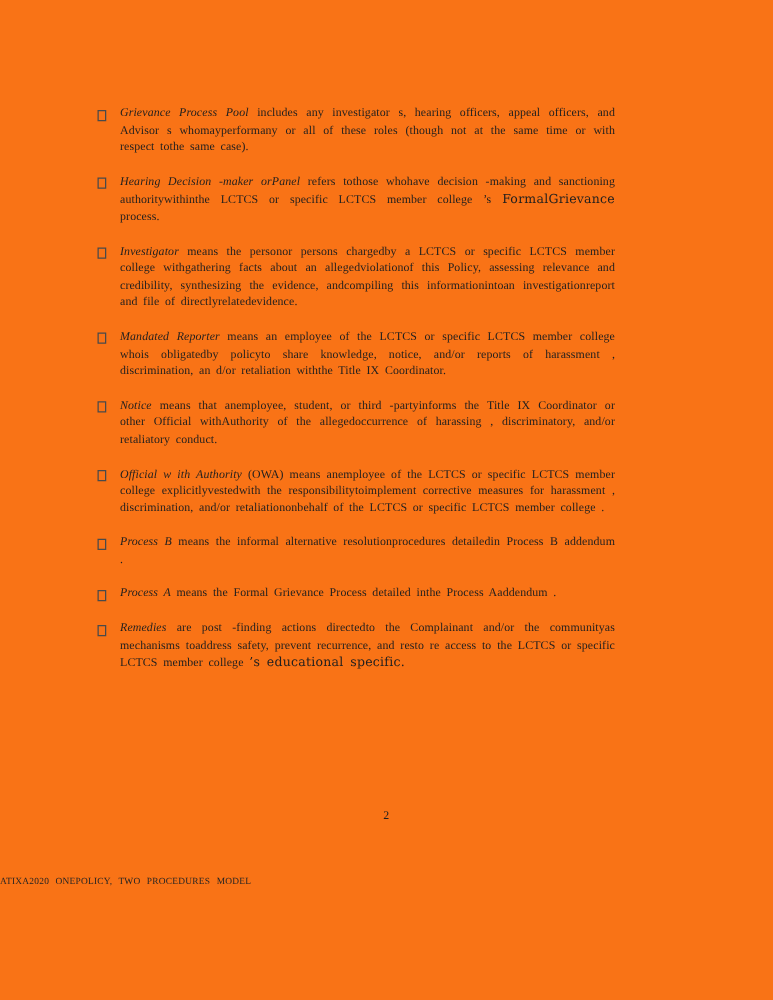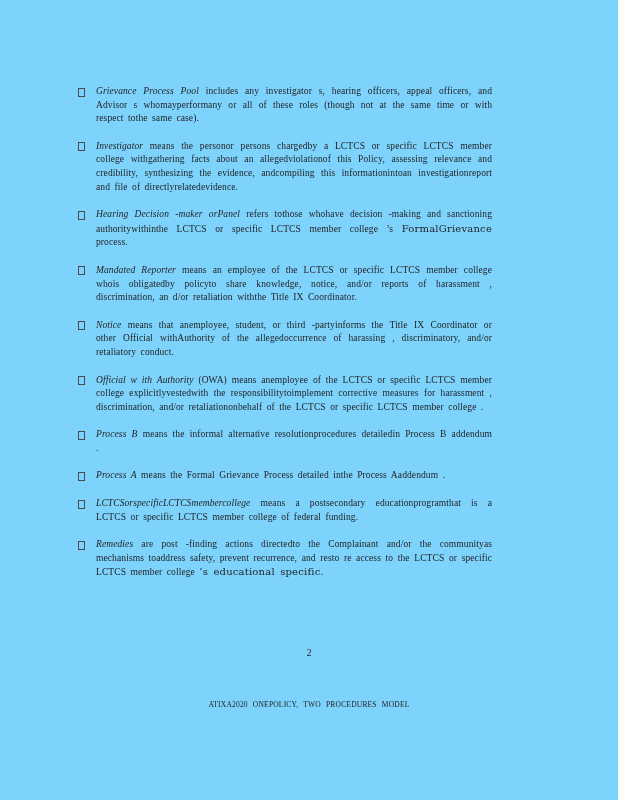--- a/index.html
+++ b/index.html
@@ -11,21 +11,21 @@
     width: 618px;
     height: 800px;
     position: relative;
     font-family: "Liberation Serif", serif;
     color: #1f1f1f;
     overflow: hidden;
   }
   .page {
     position: absolute;
     inset: 0;
-    background: #7dd3fc;
+    background: #f97316;
   }
   .content {
     position: absolute;
     top: 85px;
     left: 78px;
     width: 414px;
   }
   .item {
     display: flex;
     align-items: flex-start;
@@ -67,21 +67,21 @@
     width: 100%;
     text-align: center;
     font-size: 9.5px;
     color: #1f1f1f;
   }
   .footer {
     position: absolute;
     top: 698px;
     left: 0;
     width: 100%;
-    text-align: center;
+    text-align: left;
     font-size: 7.5px;
     line-height: 13px;
     word-spacing: 3px;
     letter-spacing: 0.2px;
     color: #242424;
   }
   .footer .footer-line {
     white-space: nowrap;
   }
 </style>
@@ -91,25 +91,25 @@
 <div class="page">
 
   <div class="content">
 
   <div class="item">
         <span class="bullet-box"></span>
         <p class="item-text"><span class="i">Grievance Process Pool</span><span class="n"> includes any investigator s, hearing officers, appeal officers, and Advisor s whomayperformany or all of these roles (though not at the same time or with respect tothe same case).</span></p>
       </div>
       <div class="item">
         <span class="bullet-box"></span>
-        <p class="item-text"><span class="i">Investigator</span><span class="n"> means the personor persons chargedby a LCTCS or specific LCTCS member college withgathering facts about an allegedviolationof this Policy, assessing relevance and credibility, synthesizing the evidence, andcompiling this informationintoan investigationreport and file of directlyrelatedevidence.</span></p>
+        <p class="item-text"><span class="i">Hearing Decision -maker orPanel</span><span class="n"> refers tothose whohave decision -making and sanctioning authoritywithinthe LCTCS or specific LCTCS member college ’s </span><span class="alt">FormalGrievance</span><span class="n"> process.</span></p>
       </div>
       <div class="item">
         <span class="bullet-box"></span>
-        <p class="item-text"><span class="i">Hearing Decision -maker orPanel</span><span class="n"> refers tothose whohave decision -making and sanctioning authoritywithinthe LCTCS or specific LCTCS member college ’s </span><span class="alt">FormalGrievance</span><span class="n"> process.</span></p>
+        <p class="item-text"><span class="i">Investigator</span><span class="n"> means the personor persons chargedby a LCTCS or specific LCTCS member college withgathering facts about an allegedviolationof this Policy, assessing relevance and credibility, synthesizing the evidence, andcompiling this informationintoan investigationreport and file of directlyrelatedevidence.</span></p>
       </div>
       <div class="item">
         <span class="bullet-box"></span>
         <p class="item-text"><span class="i">Mandated Reporter</span><span class="n"> means an employee of the LCTCS or specific LCTCS member college whois obligatedby policyto share knowledge, notice, and/or reports of harassment , discrimination, an d/or retaliation withthe Title IX Coordinator.</span></p>
       </div>
       <div class="item">
         <span class="bullet-box"></span>
         <p class="item-text"><span class="i">Notice</span><span class="n"> means that anemployee, student, or third -partyinforms the Title IX Coordinator or other Official withAuthority of the allegedoccurrence of harassing , discriminatory, and/or retaliatory conduct.</span></p>
       </div>
       <div class="item">
@@ -119,24 +119,20 @@
       <div class="item">
         <span class="bullet-box"></span>
         <p class="item-text"><span class="i">Process B</span><span class="n"> means the informal alternative resolutionprocedures detailedin Process B addendum .</span></p>
       </div>
       <div class="item">
         <span class="bullet-box"></span>
         <p class="item-text"><span class="i">Process A</span><span class="n"> means the Formal Grievance Process detailed inthe Process Aaddendum .</span></p>
       </div>
       <div class="item">
         <span class="bullet-box"></span>
-        <p class="item-text"><span class="i">LCTCSorspecificLCTCSmembercollege</span><span class="n"> means a postsecondary educationprogramthat is a LCTCS or specific LCTCS member college of federal funding.</span></p>
-      </div>
-      <div class="item">
-        <span class="bullet-box"></span>
         <p class="item-text"><span class="i">Remedies</span><span class="n"> are post -finding actions directedto the Complainant and/or the communityas mechanisms toaddress safety, prevent recurrence, and resto re access to the LCTCS or specific LCTCS member college </span><span class="alt">’s educational specific.</span></p>
       </div>
     </div>
 
   <div class="page-number">2</div>
 
   <div class="footer">
     <div class="footer-line">ATIXA2020  ONEPOLICY,  TWO  PROCEDURES  MODEL</div>
   </div>
 

